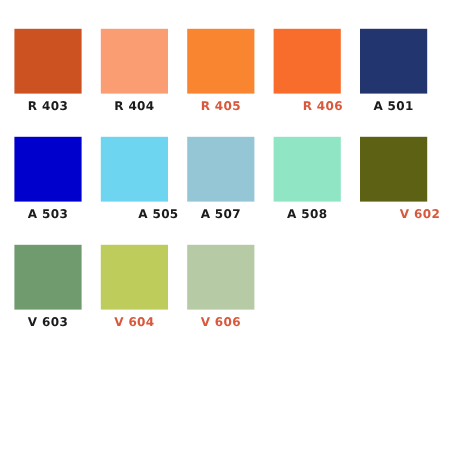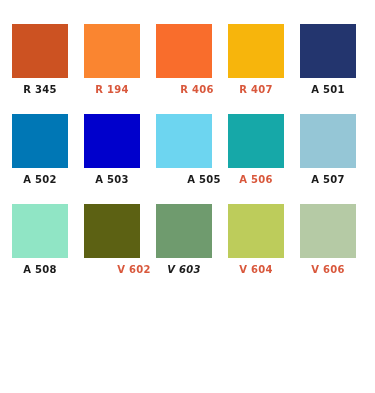--- a/index.html
+++ b/index.html
@@ -49,69 +49,61 @@
     text-align: center;
     font-family: "DejaVu Sans", "Liberation Sans", sans-serif;
   }
 </style>
 </head>
 <body>
 
 <div id="swatch-grid" style="background: rgb(255, 255, 255);">
     <div class="swatch-cell">
       <div class="swatch-chip" style="background: rgb(204, 82, 34);"></div>
-      <div class="swatch-label" style="color: rgb(27, 27, 27);">R 345</div>
+      <div class="swatch-label" style="color: rgb(27, 27, 27);">R 403</div>
+    </div>
+    <div class="swatch-cell">
+      <div class="swatch-chip" style="background: rgb(250, 157, 115);"></div>
+      <div class="swatch-label" style="color: rgb(27, 27, 27);">R 404</div>
     </div>
     <div class="swatch-cell">
       <div class="swatch-chip" style="background: rgb(250, 133, 48);"></div>
-      <div class="swatch-label" style="color: rgb(217, 88, 60);">R 194</div>
+      <div class="swatch-label" style="color: rgb(217, 88, 60);">R 405</div>
     </div>
     <div class="swatch-cell">
       <div class="swatch-chip" style="background: rgb(249, 109, 44);"></div>
       <div class="swatch-label" style="color: rgb(217, 88, 60); margin-left: 26px;">R 406</div>
     </div>
     <div class="swatch-cell">
-      <div class="swatch-chip" style="background: rgb(247, 181, 12);"></div>
-      <div class="swatch-label" style="color: rgb(217, 88, 60);">R 407</div>
-    </div>
-    <div class="swatch-cell">
       <div class="swatch-chip" style="background: rgb(35, 53, 110);"></div>
       <div class="swatch-label" style="color: rgb(27, 27, 27);">A 501</div>
-    </div>
-    <div class="swatch-cell">
-      <div class="swatch-chip" style="background: rgb(0, 119, 181);"></div>
-      <div class="swatch-label" style="color: rgb(27, 27, 27);">A 502</div>
     </div>
     <div class="swatch-cell">
       <div class="swatch-chip" style="background: rgb(0, 0, 204);"></div>
       <div class="swatch-label" style="color: rgb(27, 27, 27);">A 503</div>
     </div>
     <div class="swatch-cell">
       <div class="swatch-chip" style="background: rgb(109, 213, 240);"></div>
       <div class="swatch-label" style="color: rgb(27, 27, 27); margin-left: 40px;">A 505</div>
-    </div>
-    <div class="swatch-cell">
-      <div class="swatch-chip" style="background: rgb(22, 168, 168);"></div>
-      <div class="swatch-label" style="color: rgb(217, 88, 60);">A 506</div>
     </div>
     <div class="swatch-cell">
       <div class="swatch-chip" style="background: rgb(149, 198, 214);"></div>
       <div class="swatch-label" style="color: rgb(27, 27, 27);">A 507</div>
     </div>
     <div class="swatch-cell">
       <div class="swatch-chip" style="background: rgb(144, 229, 197);"></div>
       <div class="swatch-label" style="color: rgb(27, 27, 27);">A 508</div>
     </div>
     <div class="swatch-cell">
       <div class="swatch-chip" style="background: rgb(92, 97, 19);"></div>
       <div class="swatch-label" style="color: rgb(217, 88, 60); margin-left: 44px;">V 602</div>
     </div>
     <div class="swatch-cell">
       <div class="swatch-chip" style="background: rgb(111, 155, 110);"></div>
-      <div class="swatch-label" style="color: rgb(27, 27, 27); font-style: italic;">V 603</div>
+      <div class="swatch-label" style="color: rgb(27, 27, 27);">V 603</div>
     </div>
     <div class="swatch-cell">
       <div class="swatch-chip" style="background: rgb(189, 204, 91);"></div>
       <div class="swatch-label" style="color: rgb(217, 88, 60);">V 604</div>
     </div>
     <div class="swatch-cell">
       <div class="swatch-chip" style="background: rgb(181, 202, 165);"></div>
       <div class="swatch-label" style="color: rgb(217, 88, 60); text-align: center;">V 606</div>
     </div>
   </div>

